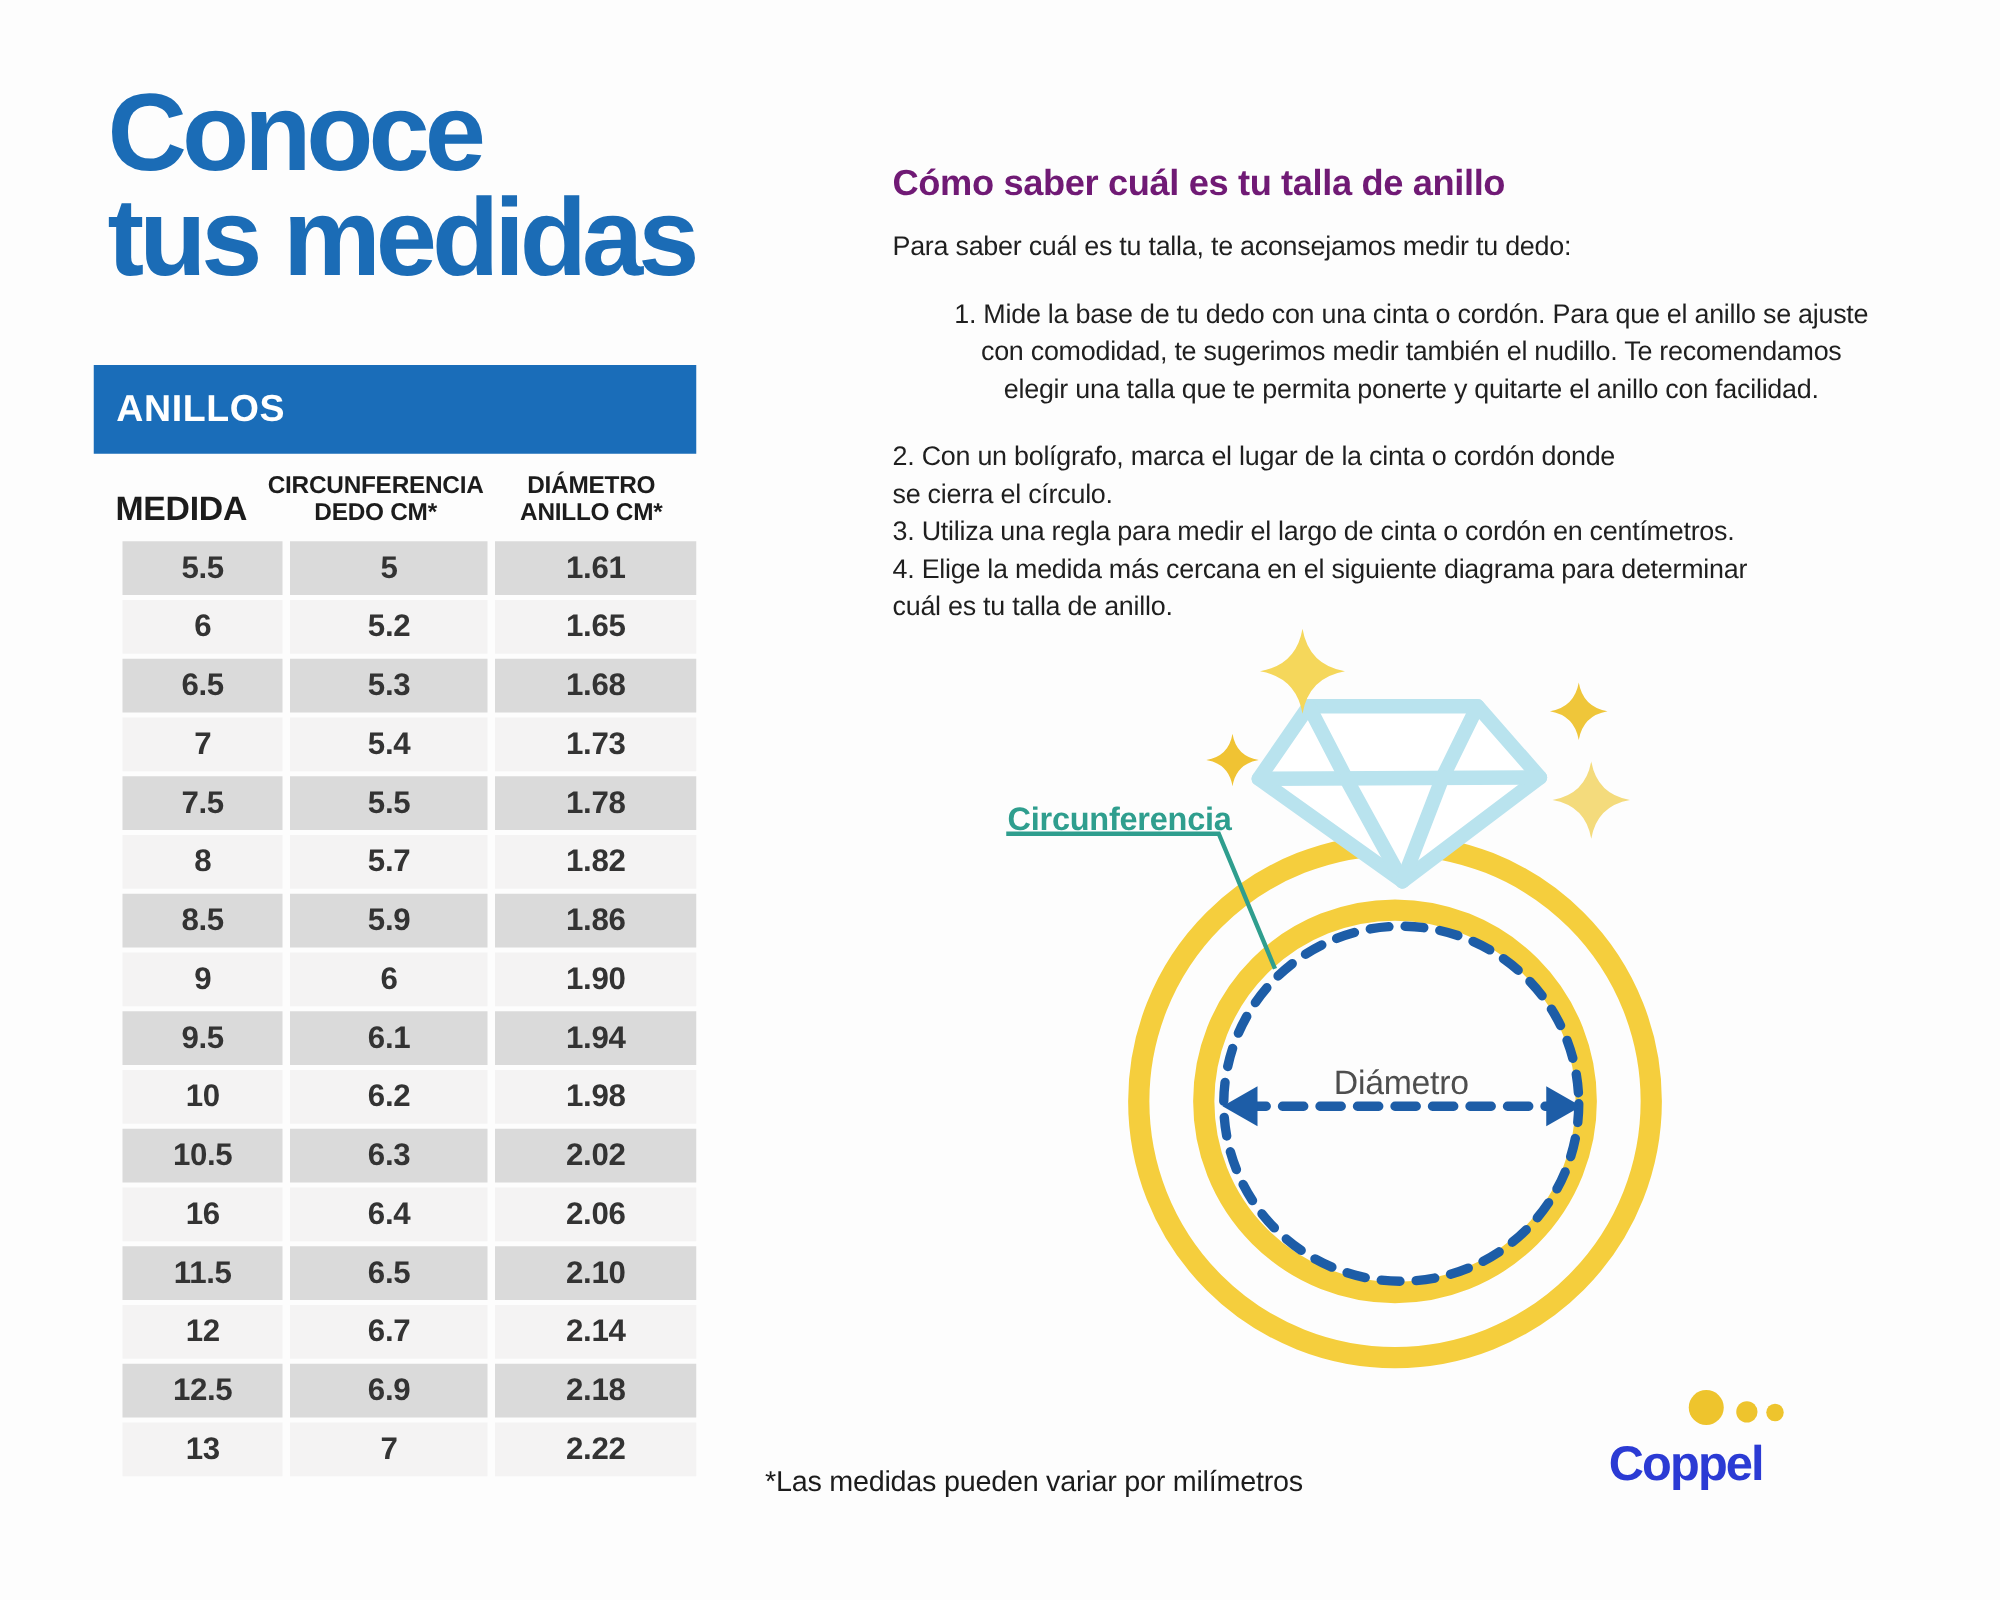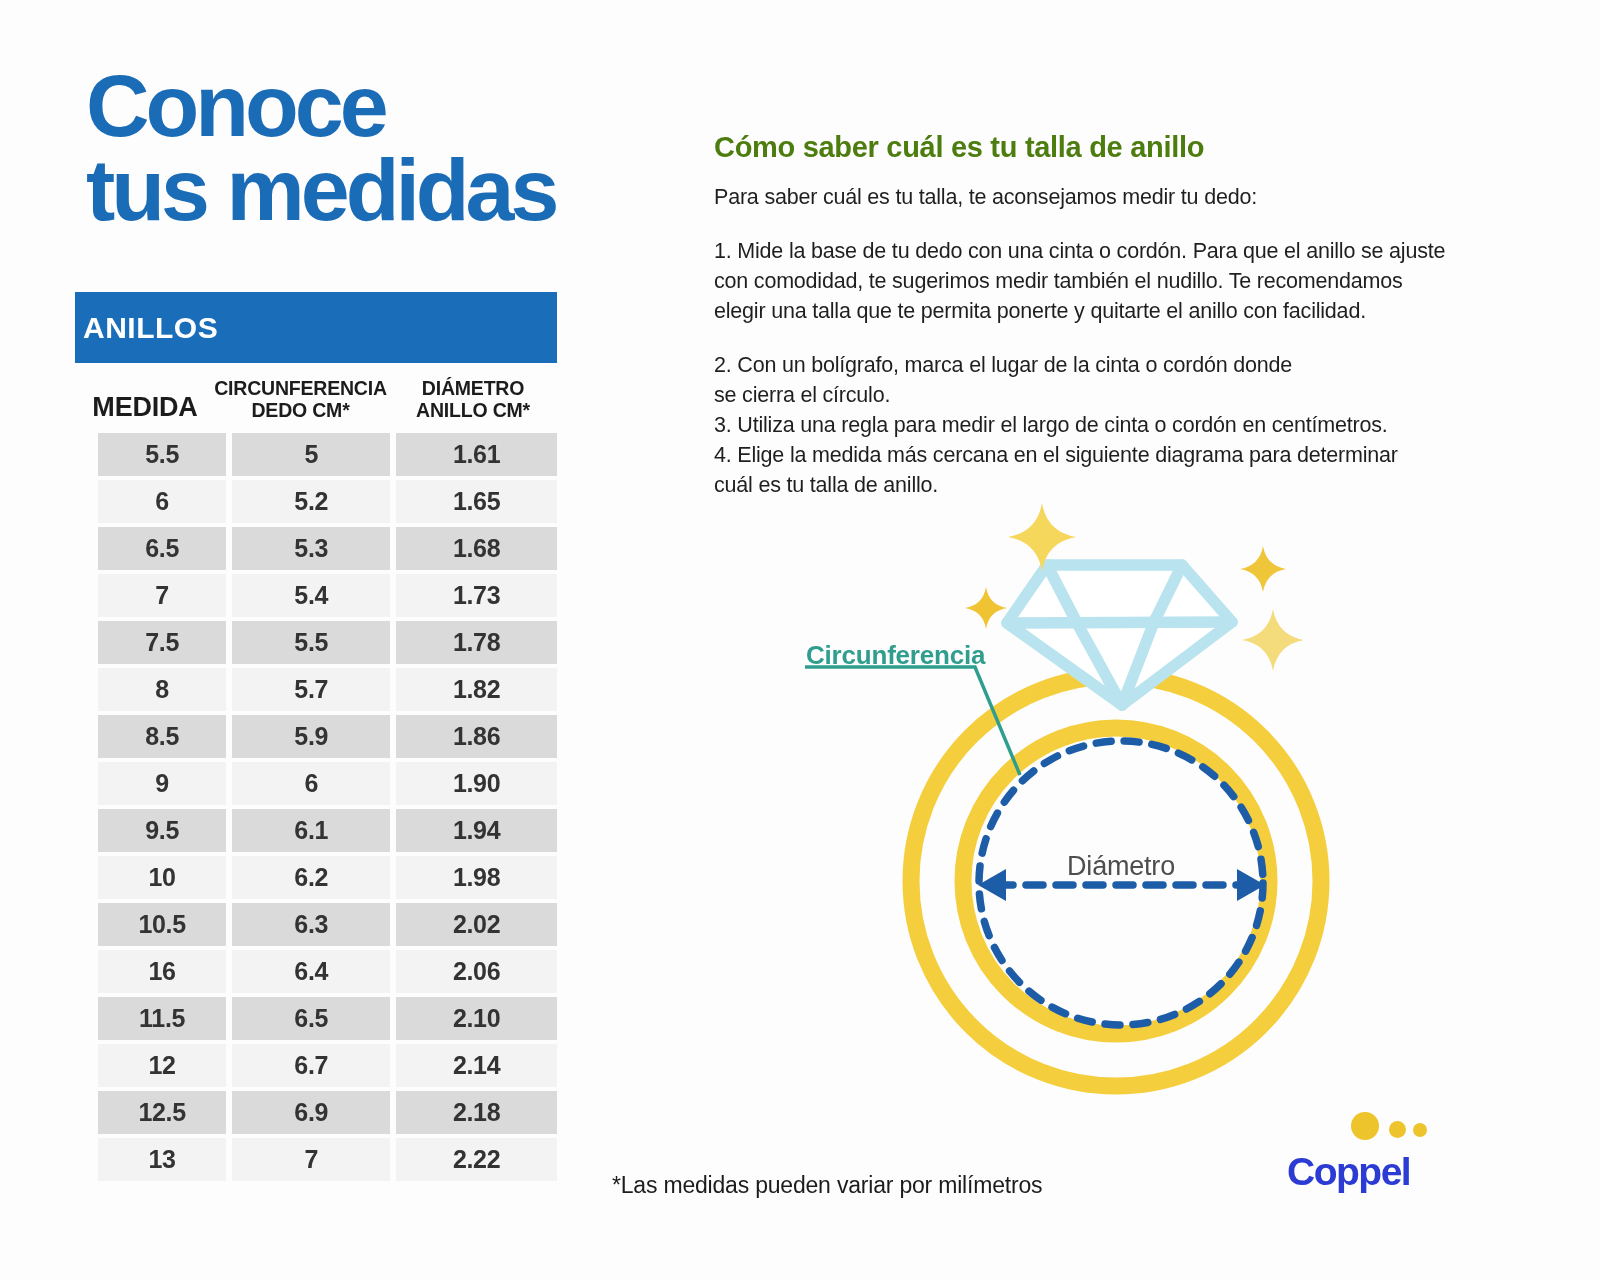--- a/index.html
+++ b/index.html
@@ -12,21 +12,21 @@
   
   .main-title{
     position:absolute;left:86px;top:64px;
     color:#1b6cb6;font-weight:bold;font-size:88px;line-height:84px;letter-spacing:-4px;
   }
   
   .size-table{position:absolute;left:75px;top:292px;width:482px;}
   .thead{
     height:71px;background:#1a6db9;color:#ffffff;
     font-size:30px;font-weight:bold;letter-spacing:.5px;
-    display:flex;align-items:center;padding-left:8px;box-sizing:border-box;
+    display:flex;align-items:center;padding-left:18px;box-sizing:border-box;
   }
   .cols{display:flex;gap:6px;margin:8px 0 0 3px;height:52px;}
   .colh{
     display:flex;flex-direction:column;justify-content:flex-end;align-items:center;
     text-align:center;font-weight:bold;color:#1c1c1c;padding-bottom:2px;box-sizing:border-box;
     font-size:19.5px;line-height:21.5px;letter-spacing:-0.2px;
   }
   .colh:nth-child(1){width:134px;font-size:27px;line-height:28px;}
   .colh:nth-child(2){width:165px;}
   .colh:nth-child(3){width:168px;}
@@ -40,26 +40,26 @@
   .tcell:nth-child(2){width:165px;}
   .tcell:nth-child(3){width:168px;}
   .trow.dark .tcell{background:#dadada;}
   .trow.light .tcell{background:#f4f3f3;}
   
   .guide{
     position:absolute;left:714px;top:130px;width:830px;
     font-size:21.5px;line-height:30px;letter-spacing:-0.2px;color:#1f1f1f;
   }
   .guide-heading{
-    font-size:29px;line-height:34px;font-weight:bold;color:#4d7c0f;
+    font-size:29px;line-height:34px;font-weight:bold;color:#701a75;
     letter-spacing:-0.3px;margin:0 0 18px 0;
   }
   .guide-intro{margin:0 0 24px 0;}
   .step{white-space:pre-line;}
-  .step-1{margin-bottom:24px;}
+  .step-1{margin-bottom:24px;text-align:center;}
   .step-4{}
   
   .ring-svg{position:absolute;left:780px;top:480px;}
   .lbl-circ{
     position:absolute;left:806px;top:640px;
     color:#2f9e8e;font-weight:bold;font-size:26px;letter-spacing:-0.2px;
   }
   .lbl-diam{
     position:absolute;left:1036px;top:851px;width:170px;text-align:center;
     color:#4e4e4e;font-size:27px;letter-spacing:-0.2px;

